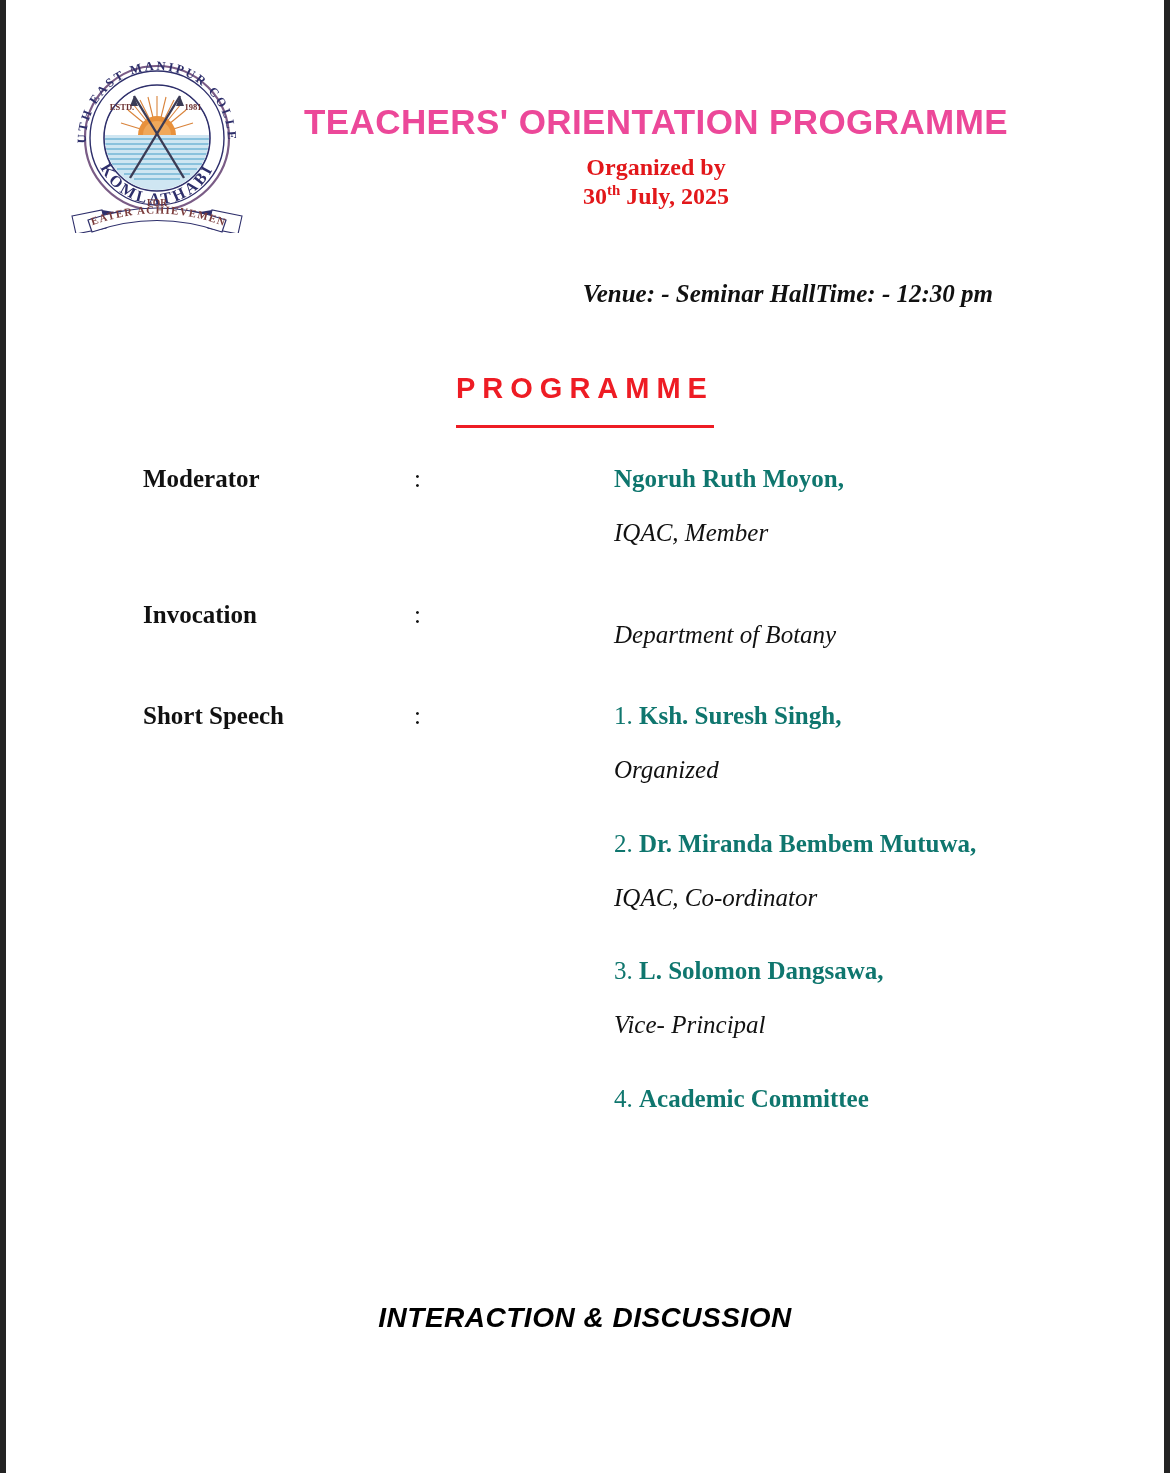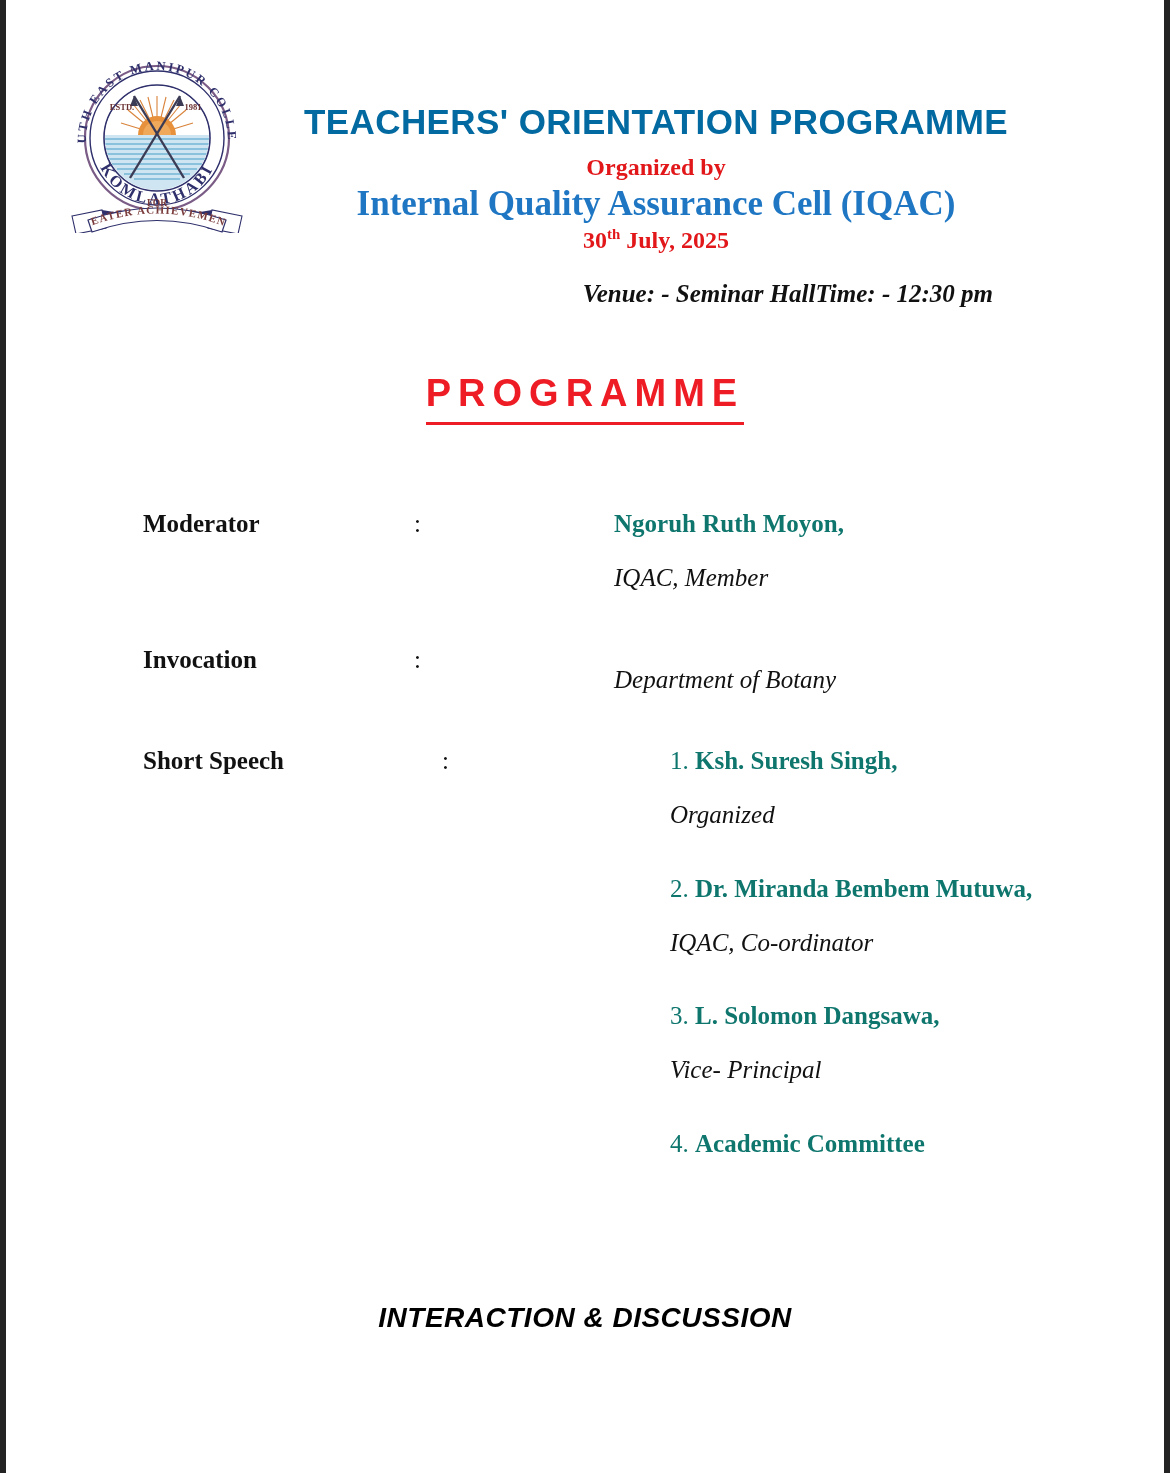--- a/index.html
+++ b/index.html
@@ -51,21 +51,21 @@
     left: 236px;
     top: 104px;
     width: 840px;
     text-align: center;
   }
   .main-title {
     font-family: "Liberation Sans", sans-serif;
     font-weight: bold;
     font-size: 35px;
     letter-spacing: 0.4px;
-    color: #0369a1;
+    color: #ec4899;
     line-height: 1.05;
     white-space: nowrap;
   }
   .organized-by {
     font-family: "Liberation Serif", serif;
     font-weight: bold;
     font-size: 24px;
     color: #e2171a;
     margin-top: 13px;
     line-height: 1.1;
@@ -116,40 +116,39 @@
   .programme-heading {
     position: absolute;
     left: 0;
     top: 372px;
     width: 1170px;
     text-align: center;
   }
   .programme-heading span {
     font-family: "Liberation Sans", sans-serif;
     font-weight: bold;
-    font-size: 38px;
+    font-size: 29px;
     letter-spacing: 7px;
     color: #ee1c24;
     border-bottom: 3px solid #ee1c24;
-    padding-bottom: 7px;
+    padding-bottom: 20px;
     display: inline-block;
   }
 
   
   .programme-body {
     position: absolute;
     left: 143px;
     top: 462px;
     width: 900px;
   }
   .prog-row {
     position: relative;
     display: flex;
     align-items: flex-start;
-    margin-top: 45px;
   }
   .prog-row + .prog-row { margin-top: 34px; }
 
   .col-label {
     width: 271px;
     flex: 0 0 271px;
     font-family: "Liberation Serif", serif;
     font-weight: bold;
     font-size: 25px;
     color: #111111;
@@ -293,21 +292,20 @@
         </defs>
         <text font-family="Liberation Serif, serif" font-size="11" font-weight="bold" fill="#7a3b3b" letter-spacing="1.2">
           <textPath href="#ribbonPath" startOffset="50%" text-anchor="middle">GREATER ACHIEVEMENTS</textPath>
         </text>
       </svg>
     </div>
 
     <div class="title-block">
       <div class="main-title">TEACHERS' ORIENTATION PROGRAMME</div>
       <div class="organized-by">Organized by</div>
-      <div class="iqac-line">Internal Quality Assurance Cell (IQAC)</div>
       <div class="date-line"><span>30</span><sup>th</sup><span> July, 2025</span></div>
     </div>
   </div>
 
   <div class="venue-row">
     <div class="venue-text">Venue: - Seminar Hall</div>
     <div class="time-text">Time: - 12:30 pm</div>
   </div>
 
   <div class="programme-heading">
@@ -330,21 +328,21 @@
     <div class="prog-row" style="margin-top:48px;">
       <div class="col-label">Invocation</div>
       <div class="col-colon">:</div>
       <div class="col-value">
         <div class="speaker">
           <div class="val-desig">Department of Botany</div>
         </div>
       </div>
     </div>
 
-    <div class="prog-row" style="margin-top:48px;gap:28px;">
+    <div class="prog-row" style="margin-top:48px;">
       <div class="col-label">Short Speech</div>
       <div class="col-colon">:</div>
       <div class="col-value">
 
         <div class="speaker">
           <div class="val-name"><span class="num">1. </span><span>Ksh. Suresh Singh,</span></div>
           <div class="val-desig">Organized</div>
         </div>
 
         <div class="speaker">

